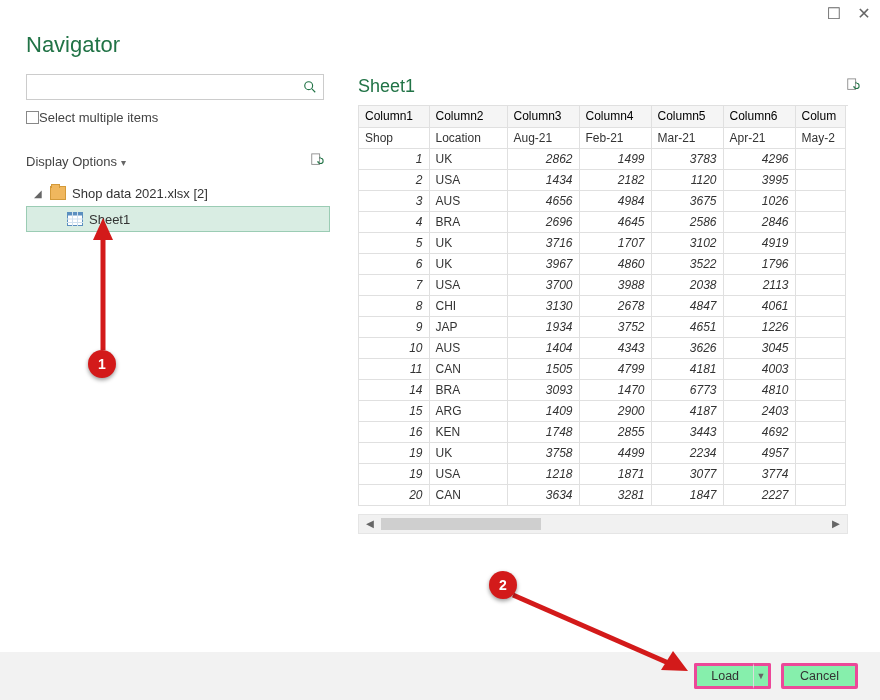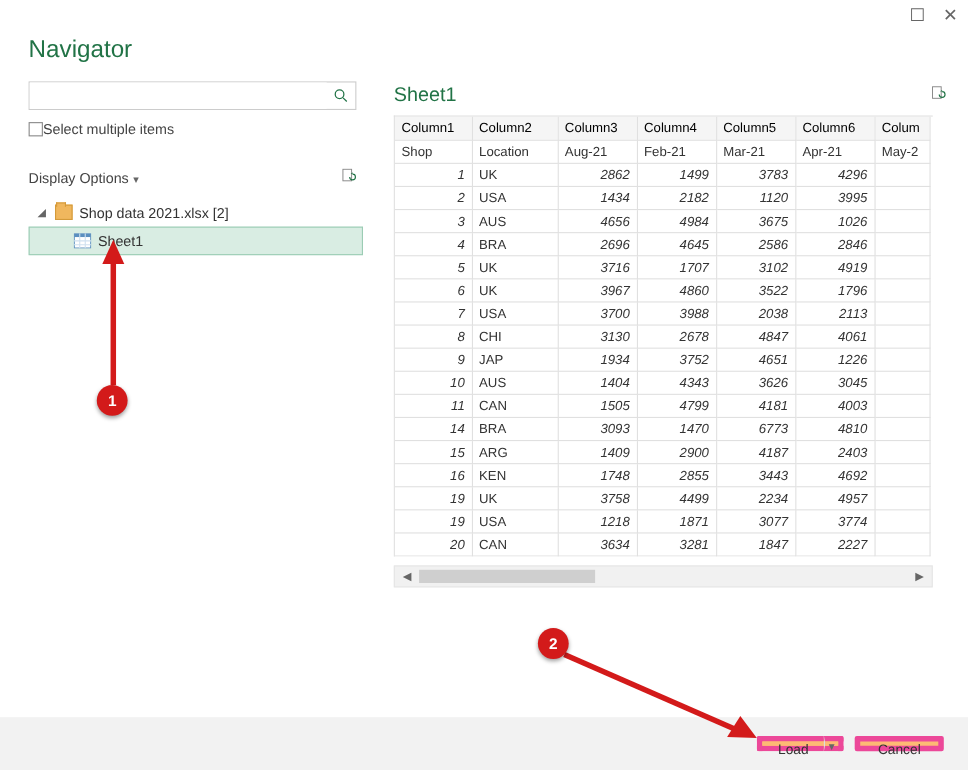--- a/index.html
+++ b/index.html
@@ -49,21 +49,21 @@
   .col-g { width:50px; }
 
   
   .hscroll { width:490px; height:20px; background:#f1f1f1; display:flex; align-items:center; margin-top:8px; border:1px solid #e5e5e5;}
   .hscroll .arrow { width:22px; text-align:center; color:#666; font-size:13px; }
   .hscroll .track { flex:1; height:12px; position:relative; }
   .hscroll .thumb { position:absolute; left:0; top:0; height:12px; width:160px; background:#cfcfcf; }
 
   
   .footer { position:absolute; left:0; right:0; bottom:0; height:48px; background:#f2f2f2; display:flex; align-items:center; justify-content:flex-end; padding-right:22px; gap:10px; }
-  .btn { background:#fdba74; border:5px solid #ec4899; height:14px; font-size:12.5px; color:#333; }
+  .btn { background:#86efac; border:3px solid #ec4899; height:26px; font-size:12.5px; color:#333; }
   .btn.load-main { border-right:none; padding:0 14px; border-radius:2px 0 0 2px; }
   .btn.load-drop { width:18px; border-radius:0 2px 2px 0; border-left:1px solid #ddd; font-size:9px; color:#666; }
   .btn.single { padding:0 16px; border-radius:2px; }
   .btn-group { display:flex; }
 
   
   .anno-circle { position:absolute; width:28px; height:28px; border-radius:50%; background:#d31a1a; box-shadow:0 2px 4px rgba(0,0,0,.4); color:#fff; font-size:14px; font-weight:bold; display:flex; align-items:center; justify-content:center; z-index:50; }
   .anno-svg { position:absolute; z-index:40; pointer-events:none; }
 </style>
 </head>

